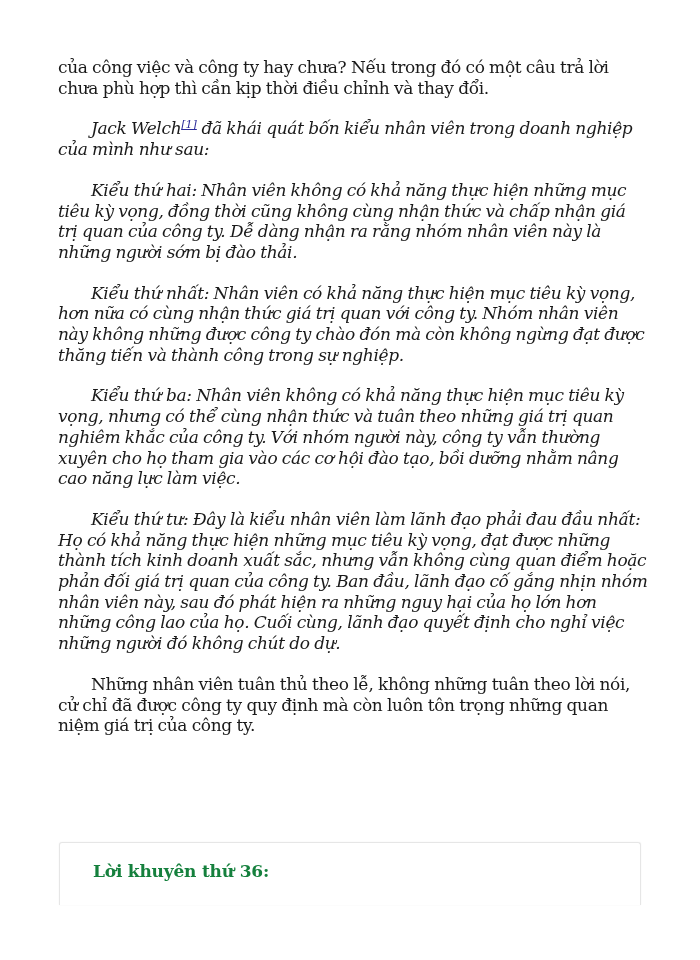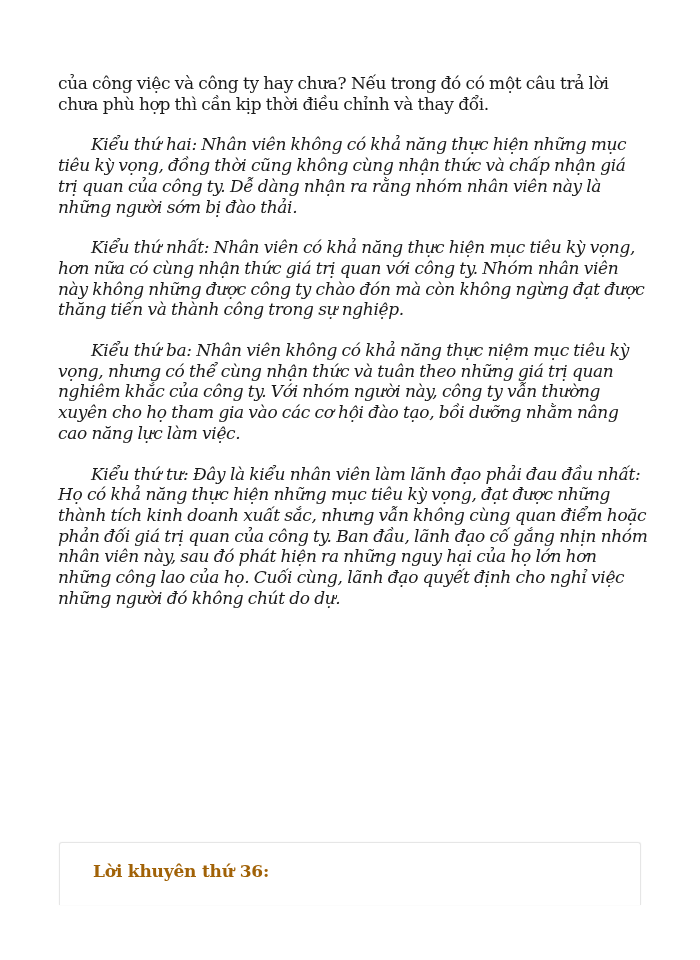--- a/index.html
+++ b/index.html
@@ -15,21 +15,21 @@
       font-family: "DejaVu Serif", "Liberation Serif", serif;
       color: #1a1a1a;
     }
     .page {
       position: absolute;
       left: 58px;
       top: 57px;
       width: 590px;
     }
     .para {
-      margin: 16px 0 20px 0;
+      margin: 0 0 20px 0;
       font-size: 17px;
       line-height: 20.7px;
       text-indent: 33px;
       letter-spacing: -0.35px;
       word-spacing: -0.5px;
     }
     .para.first {
       text-indent: 0;
     }
     .para.italic {
@@ -59,29 +59,31 @@
     }
     .tip-title {
       position: absolute;
       left: 33px;
       top: 17px;
       margin: 0;
       font-size: 17px;
       font-weight: bold;
       line-height: 22px;
       letter-spacing: -0.2px;
-      color: #a16207;
+      color: #15803d;
     }
   </style>
 </head>
 <body>
 
 <div class="page">
   <p class="para first">của công việc và công ty hay chưa? Nếu trong đó có một câu trả lời chưa phù hợp thì cần kịp thời điều chỉnh và thay đổi.</p>
+  <p class="para italic"><span>Jack Welch</span><a class="footnote-ref">[1]</a><span> đã khái quát bốn kiểu nhân viên trong doanh nghiệp của mình như sau:</span></p>
   <p class="para italic">Kiểu thứ hai: Nhân viên không có khả năng thực hiện những mục tiêu kỳ vọng, đồng thời cũng không cùng nhận thức và chấp nhận giá trị quan của công ty. Dễ dàng nhận ra rằng nhóm nhân viên này là những người sớm bị đào thải.</p>
   <p class="para italic">Kiểu thứ nhất: Nhân viên có khả năng thực hiện mục tiêu kỳ vọng, hơn nữa có cùng nhận thức giá trị quan với công ty. Nhóm nhân viên này không những được công ty chào đón mà còn không ngừng đạt được thăng tiến và thành công trong sự nghiệp.</p>
-  <p class="para italic">Kiểu thứ ba: Nhân viên không có khả năng thực niệm mục tiêu kỳ vọng, nhưng có thể cùng nhận thức và tuân theo những giá trị quan nghiêm khắc của công ty. Với nhóm người này, công ty vẫn thường xuyên cho họ tham gia vào các cơ hội đào tạo, bồi dưỡng nhằm nâng cao năng lực làm việc.</p>
+  <p class="para italic">Kiểu thứ ba: Nhân viên không có khả năng thực hiện mục tiêu kỳ vọng, nhưng có thể cùng nhận thức và tuân theo những giá trị quan nghiêm khắc của công ty. Với nhóm người này, công ty vẫn thường xuyên cho họ tham gia vào các cơ hội đào tạo, bồi dưỡng nhằm nâng cao năng lực làm việc.</p>
   <p class="para italic">Kiểu thứ tư: Đây là kiểu nhân viên làm lãnh đạo phải đau đầu nhất: Họ có khả năng thực hiện những mục tiêu kỳ vọng, đạt được những thành tích kinh doanh xuất sắc, nhưng vẫn không cùng quan điểm hoặc phản đối giá trị quan của công ty. Ban đầu, lãnh đạo cố gắng nhịn nhóm nhân viên này, sau đó phát hiện ra những nguy hại của họ lớn hơn những công lao của họ. Cuối cùng, lãnh đạo quyết định cho nghỉ việc những người đó không chút do dự.</p>
+  <p class="para">Những nhân viên tuân thủ theo lễ, không những tuân theo lời nói, cử chỉ đã được công ty quy định mà còn luôn tôn trọng những quan niệm giá trị của công ty.</p>
 </div>
 
 <div class="tip-box">
   <h3 class="tip-title">Lời khuyên thứ 36:</h3>
 </div>
 
 </body></html>

